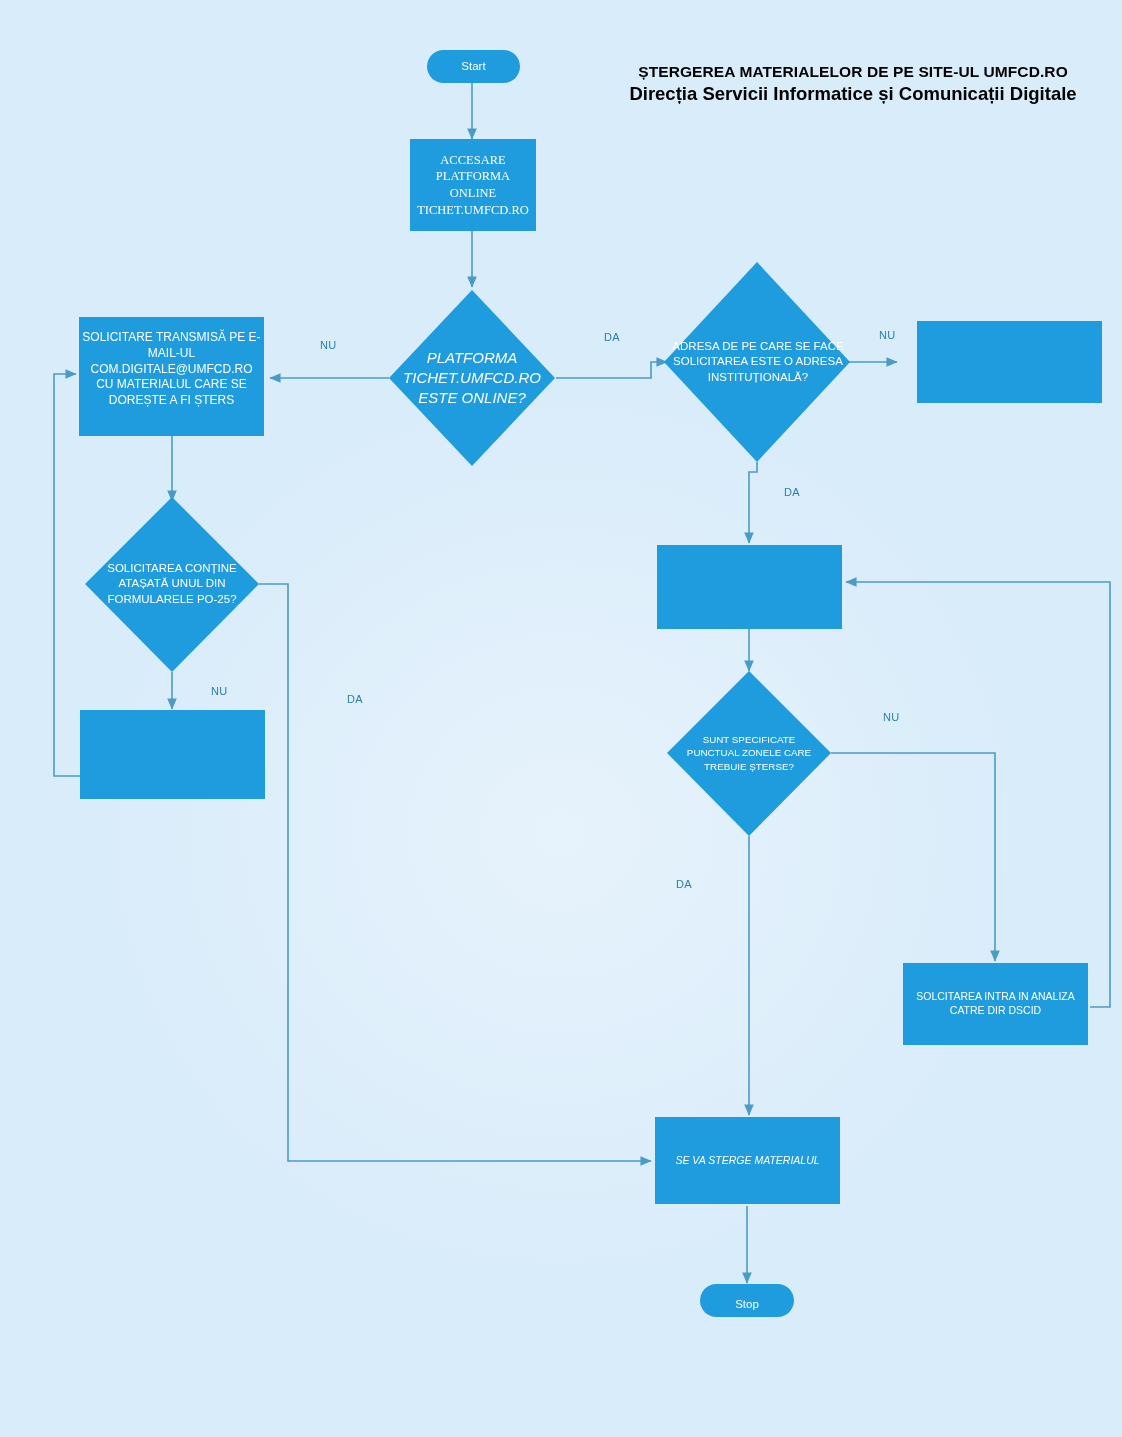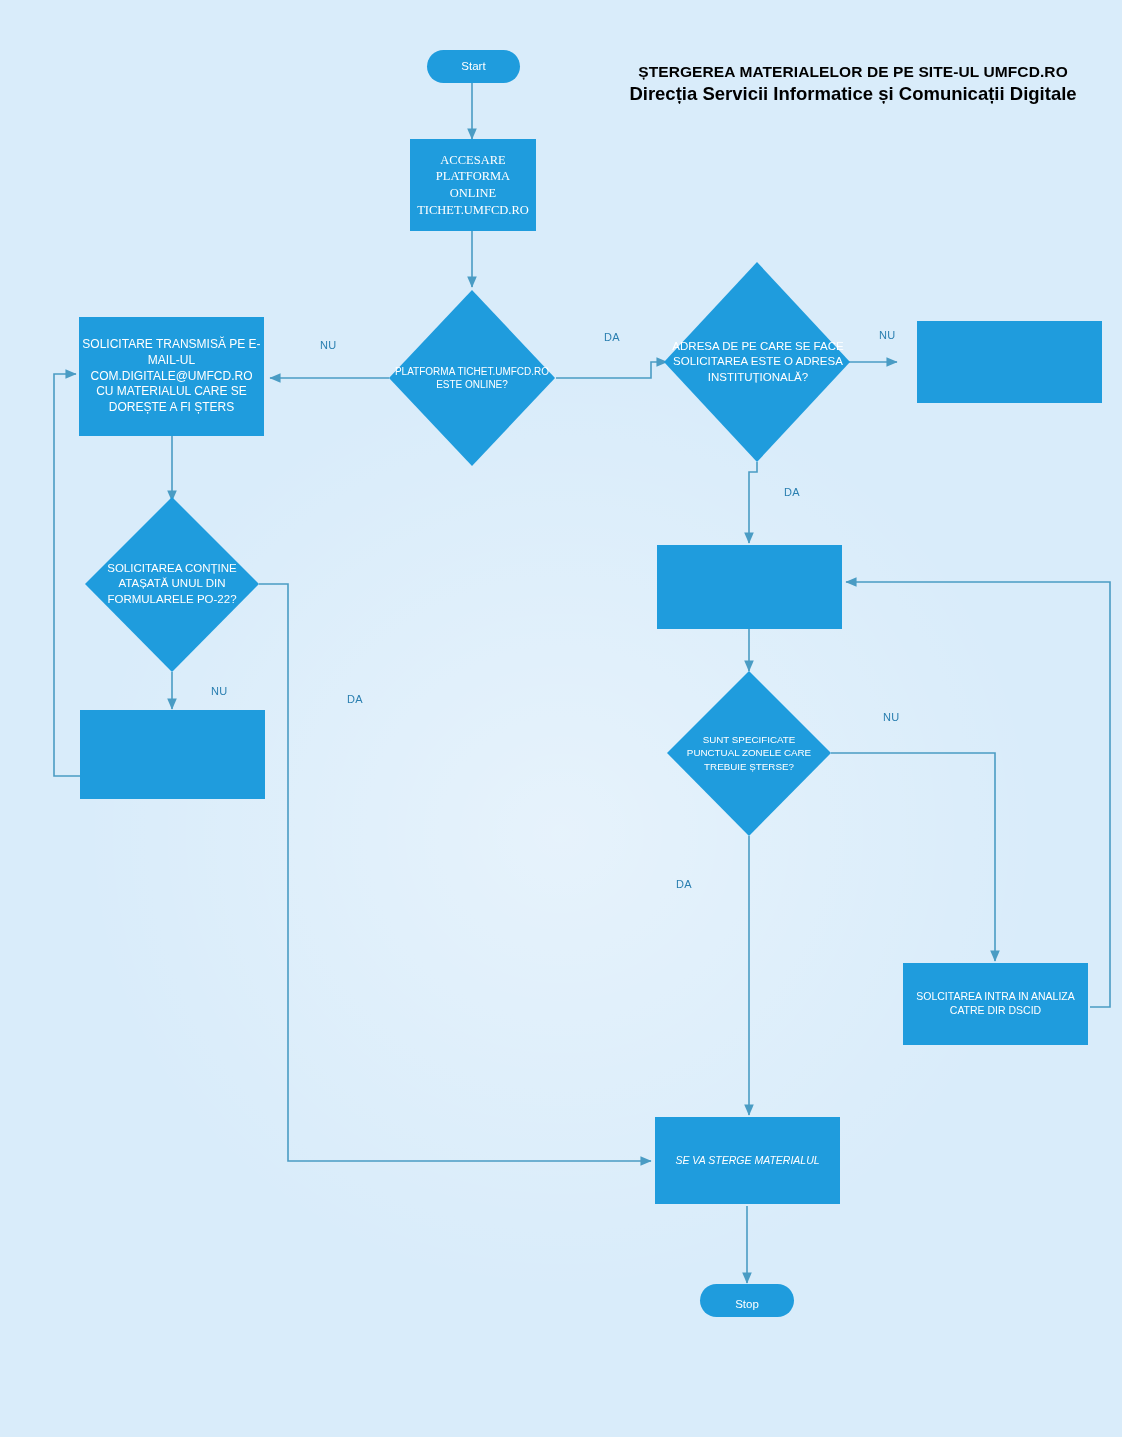--- a/index.html
+++ b/index.html
@@ -151,28 +151,28 @@
 
   <div class="title-block" style="left:618px; top:63px; width:470px;">
     <div class="title-line1">ȘTERGEREA MATERIALELOR DE PE SITE-UL UMFCD.RO</div>
     <div class="title-line2">Direcția Servicii Informatice și Comunicații Digitale</div>
   </div>
 
   <div class="node-text terminator-text" style="left:427px; top:50px; width:93px; height:33px;">Start</div>
 
   <div class="node-text" style="left:414px; top:139px; width:118px; height:92px; font-size:12.5px;font-family:Liberation Serif, serif;">ACCESARE PLATFORMA ONLINE TICHET.UMFCD.RO</div>
 
-  <div class="node-text" style="left:394px; top:330px; width:156px; height:96px; font-size:10px;">PLATFORMA TICHET.UMFCD.RO ESTE ONLINE?</div>
-
-  <div class="node-text" style="left:81px; top:317px; width:181px; height:119px; font-size:12px;">SOLICITARE TRANSMISĂ  PE E-MAIL-UL COM.DIGITALE@UMFCD.RO CU MATERIALUL CARE SE DOREȘTE A FI ȘTERS</div>
+  <div class="node-text" style="left:394px; top:330px; width:156px; height:96px; font-size:15px;font-style:italic;">PLATFORMA TICHET.UMFCD.RO ESTE ONLINE?</div>
+
+  <div class="node-text" style="left:81px; top:310px; width:181px; height:119px; font-size:12px;">SOLICITARE TRANSMISĂ  PE E-MAIL-UL COM.DIGITALE@UMFCD.RO CU MATERIALUL CARE SE DOREȘTE A FI ȘTERS</div>
 
   <div class="node-text" style="left:668px; top:318px; width:180px; height:88px; font-size:11.5px;">ADRESA DE PE CARE SE FACE SOLICITAREA ESTE O ADRESA INSTITUȚIONALĂ?</div>
 
 
-  <div class="node-text" style="left:90px; top:542px; width:164px; height:84px; font-size:11.5px;">SOLICITAREA CONȚINE ATAȘATĂ UNUL DIN FORMULARELE PO-22?</div>
+  <div class="node-text" style="left:90px; top:542px; width:164px; height:84px; font-size:11.5px;">SOLICITAREA CONȚINE ATAȘATĂ UNUL DIN FORMULARELE PO-25?</div>
 
 
 
   <div class="node-text" style="left:906px; top:963px; width:179px; height:82px; font-size:10.5px;">SOLCITAREA  INTRA IN ANALIZA CATRE DIR DSCID</div>
 
   <div class="node-text" style="left:675px; top:716px; width:148px; height:74px; font-size:9.8px;">SUNT SPECIFICATE PUNCTUAL ZONELE CARE TREBUIE ȘTERSE?</div>
 
   <div class="node-text" style="left:658px; top:1117px; width:179px; height:87px; font-size:10.5px;font-style:italic;">SE VA STERGE MATERIALUL</div>
 
   <div class="node-text terminator-text" style="left:700px; top:1284px; width:94px; height:42px;">Stop</div>

